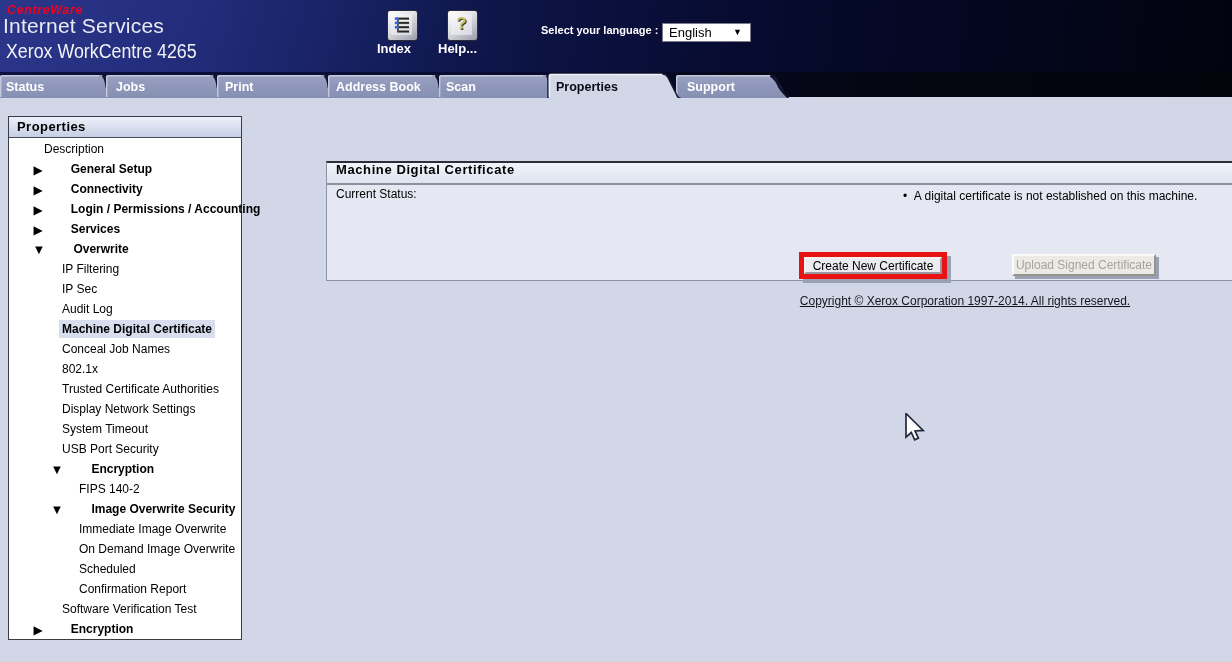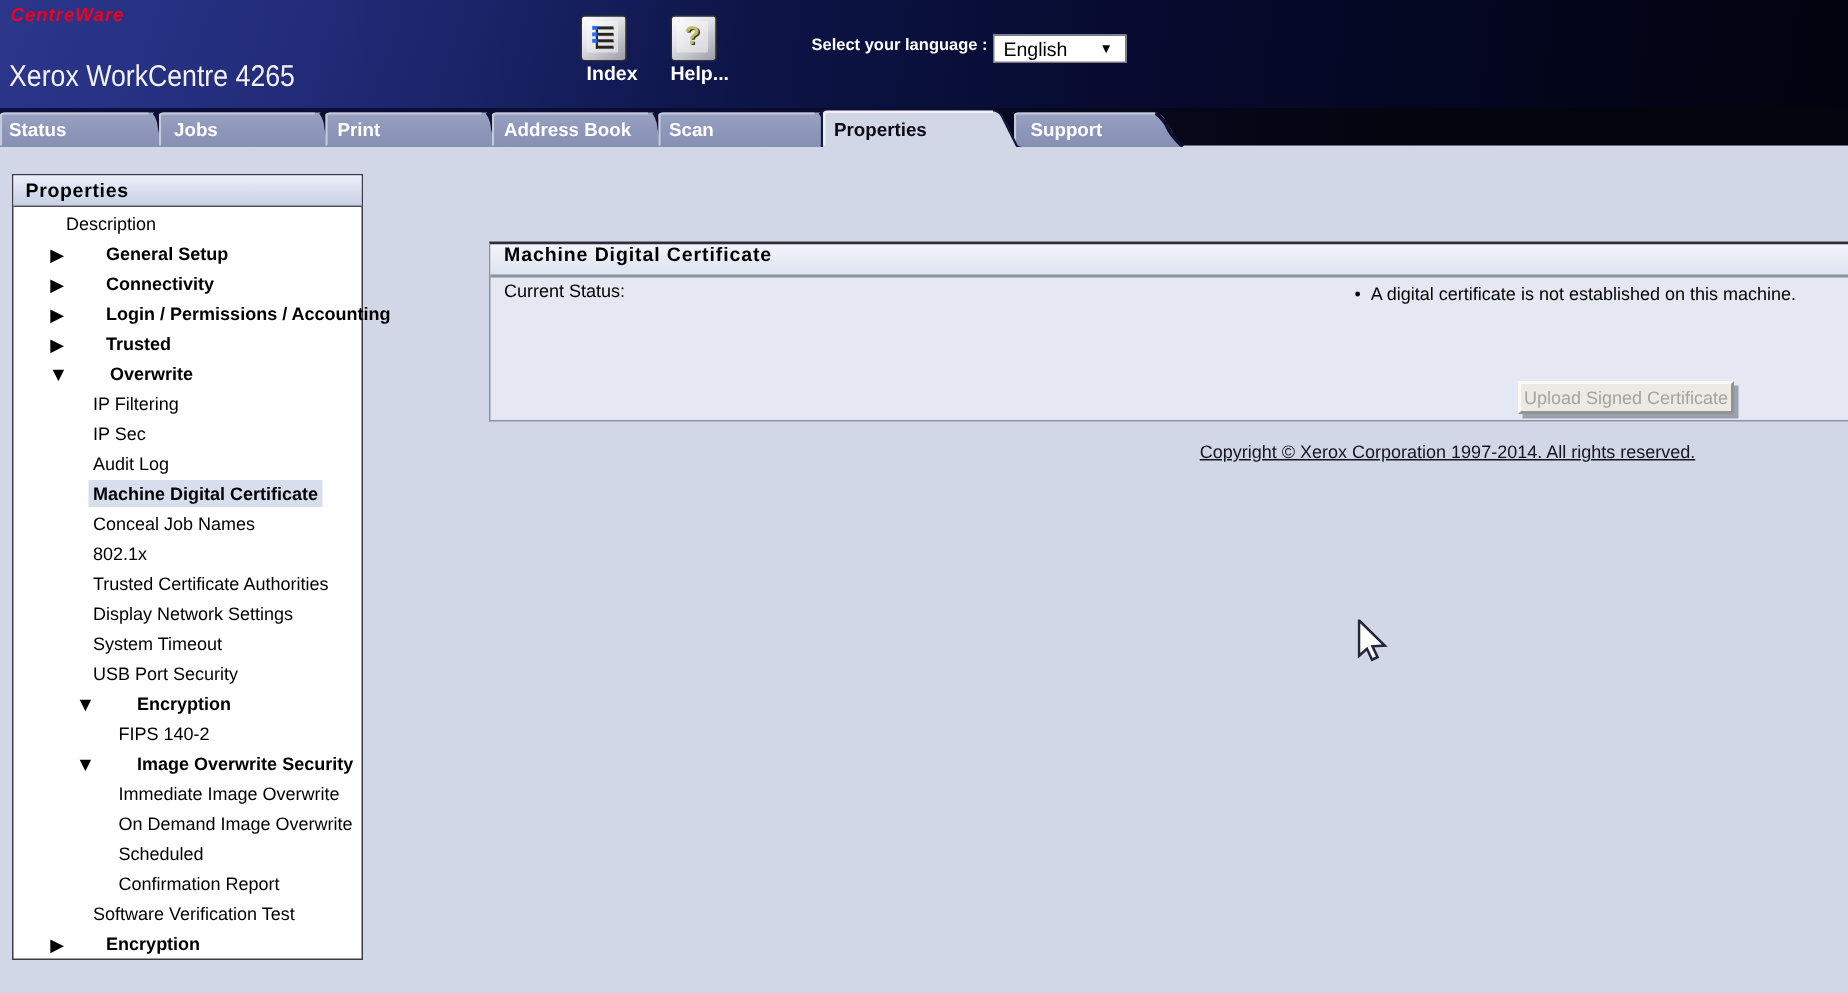--- a/index.html
+++ b/index.html
@@ -8,21 +8,21 @@
   .abs{position:absolute;}
   
   #hdr{left:0;top:0;width:1232px;height:72px;
     background:linear-gradient(115deg, rgba(62,76,168,0.45) 0%, rgba(30,40,110,0.0) 38%),linear-gradient(97deg,#1c2574 0%,#18216a 16%,#111a54 32%,#0b1240 46%,#070b30 60%,#040722 76%,#02030e 100%);}
   #cw{left:7px;top:3px;font-size:12.5px;font-weight:bold;font-style:italic;color:#f2001e;letter-spacing:0.6px;}
   #isvc{left:3px;top:14px;font-size:21px;color:#eaeaf2;white-space:nowrap;letter-spacing:0.2px;}
   #xwc{left:6px;top:40px;font-size:20px;color:#f2f2f6;transform:scaleX(0.89);transform-origin:0 0;white-space:nowrap;}
   .icobtn{width:29px;height:29px;border-radius:3px;border:1px solid #2c2c38;
      background:linear-gradient(145deg,#ffffff 0%,#e3e3e8 40%,#9b9ca8 100%);}
   .icoface{position:absolute;left:3px;top:3px;width:21px;height:21px;background:linear-gradient(145deg,#fbfbfd,#d6d7de);border-radius:1px;}
-  .icolabel{color:#ffffff;font-weight:bold;font-size:13px;text-align:right;}
+  .icolabel{color:#ffffff;font-weight:bold;font-size:13px;text-align:left;}
   #sel-label{color:#ffffff;font-weight:bold;font-size:11px;}
   #langsel{left:662px;top:23px;width:87px;height:17px;background:#ffffff;border:1px solid #7a7a8a;}
   #langsel span{position:absolute;left:6px;top:1px;font-size:13px;color:#000;}
   #langsel .arr{position:absolute;left:auto;right:8px;top:3px;font-size:9px;color:#000;}
   
   #tabrow{left:0;top:72px;width:1232px;height:25px;background:linear-gradient(90deg,#0d1040 0%,#090c30 40%,#04050f 75%,#03040c 100%);}
   
   #side{left:8px;top:116px;width:232px;height:522px;background:#ffffff;border:1px solid #3c3c46;}
   #sidehdr{left:0;top:0;width:232px;height:20px;background:linear-gradient(#ecf0f9,#c6cfe5);border-bottom:1px solid #4a4a56;}
   #sidehdr span{position:absolute;left:8px;top:2px;font-weight:bold;font-size:13px;letter-spacing:0.45px;color:#000;}
@@ -42,20 +42,21 @@
   #btn2{left:973px;top:254px;width:144px;height:22px;background:#eceae4;border:2px solid #94948e;border-top-color:#fbfaf6;border-left-color:#fbfaf6;box-shadow:3px 3px 0 #9aa1b1;display:flex;align-items:center;justify-content:center;font-size:12px;color:#a5a49c;box-sizing:border-box;margin-left:39px;}
   #copyr{left:329px;top:294px;width:1272px;text-align:center;font-size:12px;color:#15151d;}
   #copyr span{text-decoration:underline;}
 </style>
 </head>
 <body>
 <div id="page">
 
   <div id="hdr" class="abs"></div>
   <div id="cw" class="abs">CentreWare</div>
+  <div id="isvc" class="abs">Internet Services</div>
   <div id="xwc" class="abs">Xerox WorkCentre 4265</div>
 
   <div class="abs icobtn" style="left:387px;top:10px;">
     <div class="icoface">
       <svg width="21" height="21">
         <rect x="6.2" y="3.6" width="1.5" height="15" fill="#26261e"></rect>
         <rect x="8" y="4.8" width="10.3" height="1" fill="#8a8a80"></rect>
         <rect x="8" y="9.1" width="10.3" height="1" fill="#8a8a80"></rect>
         <rect x="8" y="13.4" width="10.3" height="1" fill="#8a8a80"></rect>
         <rect x="8" y="17.7" width="10.3" height="1" fill="#8a8a80"></rect>
@@ -140,21 +141,21 @@
   <div id="side" class="abs">
     <div id="sidehdr" class="abs">
         <span>Properties</span>
       </div>
   </div>
   <div id="tree" class="abs" style="left:0;top:0;">
       <div class="ti" style="top: 142px; left: 44px;">Description</div>
       <div class="ti" style="top: 162px; left: 44px;"><span class="tri" style="margin-left:-10.5px;font-size:12px;">▶</span><b>General Setup</b></div>
       <div class="ti" style="top: 182px; left: 44px;"><span class="tri" style="margin-left:-10.5px;font-size:12px;">▶</span><b>Connectivity</b></div>
       <div class="ti" style="top: 202px; left: 44px;"><span class="tri" style="margin-left:-10.5px;font-size:12px;">▶</span><b>Login / Permissions / Accounting</b></div>
-      <div class="ti" style="top: 222px; left: 44px;"><span class="tri" style="margin-left:-10.5px;font-size:12px;">▶</span><b>Trusted</b></div>
+      <div class="ti" style="top: 222px; left: 44px;"><span class="tri" style="margin-left:-10.5px;font-size:12px;">▶</span><b>Services</b></div>
       <div class="ti" style="top: 242px; left: 44px;"><span class="tri" style="margin-left:-11.5px">▼</span><b>Overwrite</b></div>
       <div class="ti" style="top: 262px; left: 62px;">IP Filtering</div>
       <div class="ti" style="top: 282px; left: 62px;">IP Sec</div>
       <div class="ti" style="top: 302px; left: 62px;">Audit Log</div>
       <div class="ti" style="top: 322px; left: 62px;"><span id="mdchl">Machine Digital Certificate</span></div>
       <div class="ti" style="top: 342px; left: 62px;">Conceal Job Names</div>
       <div class="ti" style="top: 362px; left: 62px;">802.1x</div>
       <div class="ti" style="top: 382px; left: 62px;">Trusted Certificate Authorities</div>
       <div class="ti" style="top: 402px; left: 62px;">Display Network Settings</div>
       <div class="ti" style="top: 422px; left: 62px;">System Timeout</div>
@@ -170,19 +171,22 @@
       <div class="ti" style="top: 622px; left: 44px;"><span class="tri" style="margin-left:-10.5px;font-size:12px;">▶</span><b>Encryption</b></div>
     </div>
 
   <div id="panel" class="abs">
     <div id="phdr" class="abs">
         <span>Machine Digital Certificate</span>
       </div>
   </div>
   <div id="curstat" class="abs">Current Status:</div>
   <div id="bullet" class="abs">•&nbsp;&nbsp;A digital certificate is not established on this machine.</div>
+  <div id="redbox" class="abs">
+      <div id="btn1t">Create New Certificate</div>
+    </div>
   <div id="btn2" class="abs">Upload Signed Certificate</div>
   <div id="copyr" class="abs"><span>Copyright © Xerox Corporation 1997-2014. All rights reserved.</span></div>
 
   <svg class="abs" style="left:905px;top:413px;" width="22" height="30" viewBox="0 0 22 30">
     <path d="M1,0.5 L1,24.2 L6.3,19.5 L9.7,26.8 L13.4,25.1 L10,17.9 L18.2,17.4 Z" fill="#ffffff" stroke="#23273a" stroke-width="1.7" stroke-linejoin="miter"></path>
   </svg>
 </div>
 
 </body></html>

